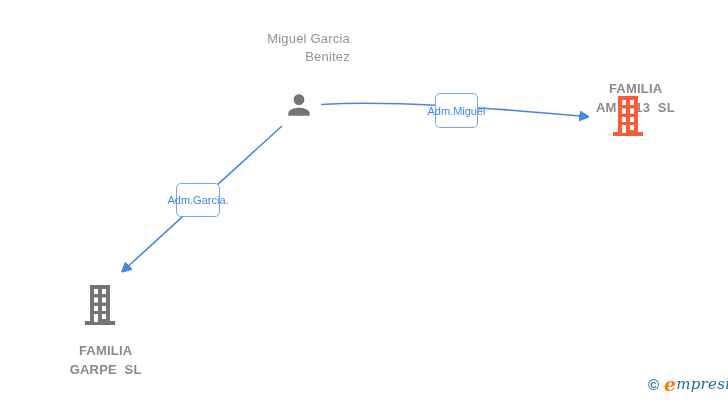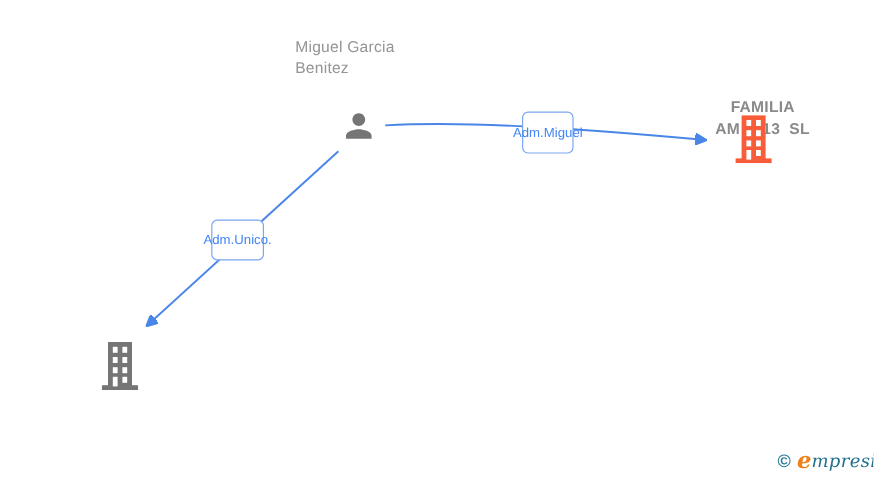--- a/index.html
+++ b/index.html
@@ -4,21 +4,21 @@
 <style>
   html,body{margin:0;padding:0;background:#fff;}
   .canvas{
     position:relative;width:728px;height:400px;background:var(--canvas-bg,#ffffff);
     font-family:"Liberation Sans",sans-serif;overflow:hidden;
   }
   .edges{position:absolute;left:0;top:0;width:728px;height:400px;z-index:1;}
   .edges path{stroke:var(--edge);stroke-width:1.6;fill:none;}
   .edges .arrowhead{fill:var(--edge);}
   .person-name{
-    position:absolute;left:246px;top:30px;width:104px;text-align:left;z-index:2;
+    position:absolute;left:246px;top:30px;width:104px;text-align:right;z-index:2;
     color:var(--person-text);font-size:13px;line-height:18px;letter-spacing:.2px;
   }
   .company-name{
     position:absolute;width:104px;text-align:center;z-index:2;
     color:var(--company-text);font-size:13px;line-height:19px;font-weight:700;
     letter-spacing:.2px;white-space:pre;
   }
   .name-right{left:576px;top:60px;}
   .name-left{left:46px;top:322px;}
   .icon{position:absolute;z-index:2;}
@@ -99,28 +99,32 @@
       <rect class="bldg-window" x="10" y="4" width="4" height="5"></rect>
       <rect class="bldg-window" x="18" y="4" width="4" height="5"></rect>
       <rect class="bldg-window" x="10" y="12.5" width="4" height="5"></rect>
       <rect class="bldg-window" x="18" y="12.5" width="4" height="5"></rect>
       <rect class="bldg-window" x="10" y="21" width="4" height="5"></rect>
       <rect class="bldg-window" x="18" y="21" width="4" height="5"></rect>
       <rect class="bldg-window" x="10" y="29" width="4" height="8"></rect>
       <rect class="bldg-window" x="18" y="29" width="4" height="5"></rect>
     </svg>
   </div>
+  <div class="company-name name-left">
+    <span class="name">FAMILIA</span>
+    <span class="name">GARPE  SL</span>
+  </div>
 
   <div class="edge-label label-unico">
     <span>Adm.</span>
     <span>Miguel</span>
   </div>
   <div class="edge-label label-solid">
     <span>Adm.</span>
-    <span>Unico.</span>
+    <span>Garcia.</span>
   </div>
 
   <div class="footer">
     <span class="copyright">©</span>
     <span class="brand brand-initial">e</span>
     <span class="brand brand-rest">mpresia</span>
   </div>
 
 </div>
 

